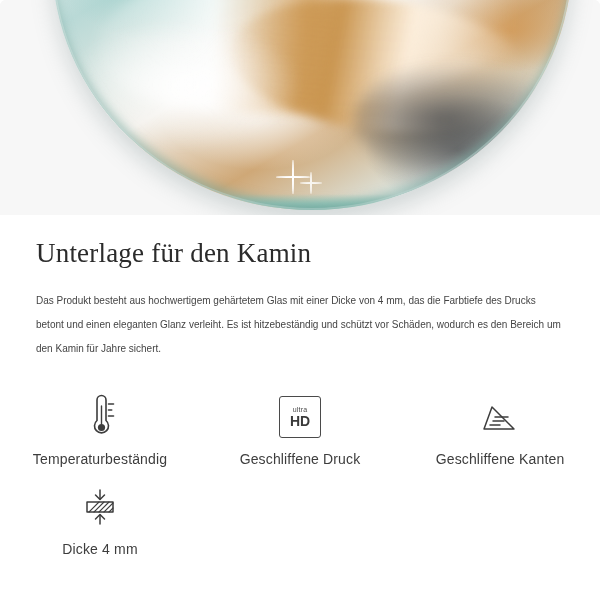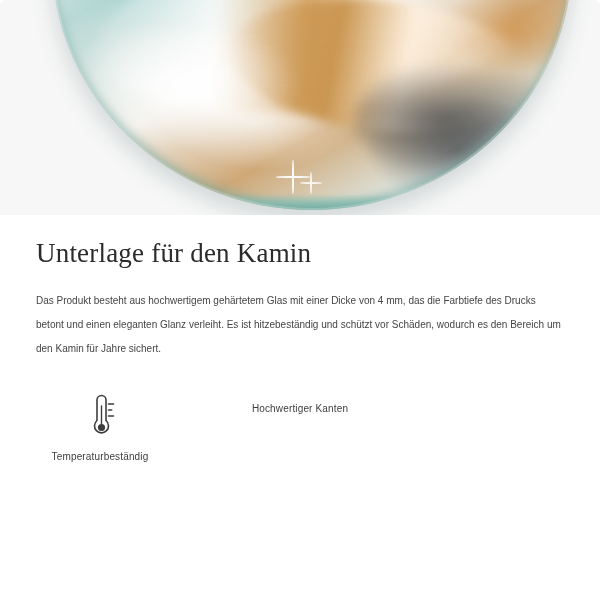--- a/index.html
+++ b/index.html
@@ -190,21 +190,21 @@
     justify-content: flex-start;
   }
   .feature-icon {
     height: 48px;
     display: flex;
     align-items: center;
     justify-content: center;
   }
   .feature-label {
     margin-top: 10px;
-    font-size: 10px;
+    font-size: 14px;
     color: #3d3d3d;
     text-align: center;
     letter-spacing: 0.15px;
   }
   .hd-box {
     width: 40px;
     height: 40px;
     border: 1.6px solid #4a4a4a;
     border-radius: 3px;
     display: flex;
@@ -261,21 +261,51 @@
           <path d="M21.5 30 v-18" stroke-width="1.4"></path>
           <path d="M28.5 10 h5"></path>
           <path d="M28.5 16 h3.2"></path>
           <path d="M28.5 22 h5"></path>
         </svg>
       </div>
       <div class="feature-label">Temperaturbeständig</div>
     </div>
 
     <div class="feature">
-      <div class="feature-label">Hochwertiger Kanten</div>
-    </div>
-
-
-
-
+      <div class="feature-icon">
+        <div class="hd-box">
+          <span class="ultra">ultra</span>
+          <span class="hd">HD</span>
+        </div>
+      </div>
+      <div class="feature-label">Geschliffene Druck</div>
+    </div>
+
+
+
+    <div class="feature">
+      <div class="feature-icon">
+        <svg width="44" height="40" viewBox="0 0 44 40" fill="none" stroke="#3d3d3d" stroke-width="1.5" stroke-linecap="round" stroke-linejoin="round">
+          <path d="M6 32 h30 L14 10 Z"></path>
+          <path d="M12 28 L22 28"></path>
+          <path d="M15 24 L26 24"></path>
+          <path d="M17 20 L30 20"></path>
+        </svg>
+      </div>
+      <div class="feature-label">Geschliffene Kanten</div>
+    </div>
+
+    <div class="feature">
+      <div class="feature-icon">
+        <svg width="42" height="44" viewBox="0 0 42 44" fill="none" stroke="#3d3d3d" stroke-width="1.5" stroke-linecap="round" stroke-linejoin="round">
+          <path d="M21 5 v9"></path>
+          <path d="M16.5 10 L21 14.5 L25.5 10"></path>
+          <path d="M21 39 v-9"></path>
+          <path d="M16.5 34 L21 29.5 L25.5 34"></path>
+          <rect x="8" y="17" width="26" height="10"></rect>
+          <path d="M10 27 L20 17 M15 27 L25 17 M20 27 L30 17 M25 27 L34 18 M30 27 L34 23" stroke-width="1.1"></path>
+        </svg>
+      </div>
+      <div class="feature-label">Dicke 4 mm</div>
+    </div>
 
   </div>
 </div>
 
 </body></html>

